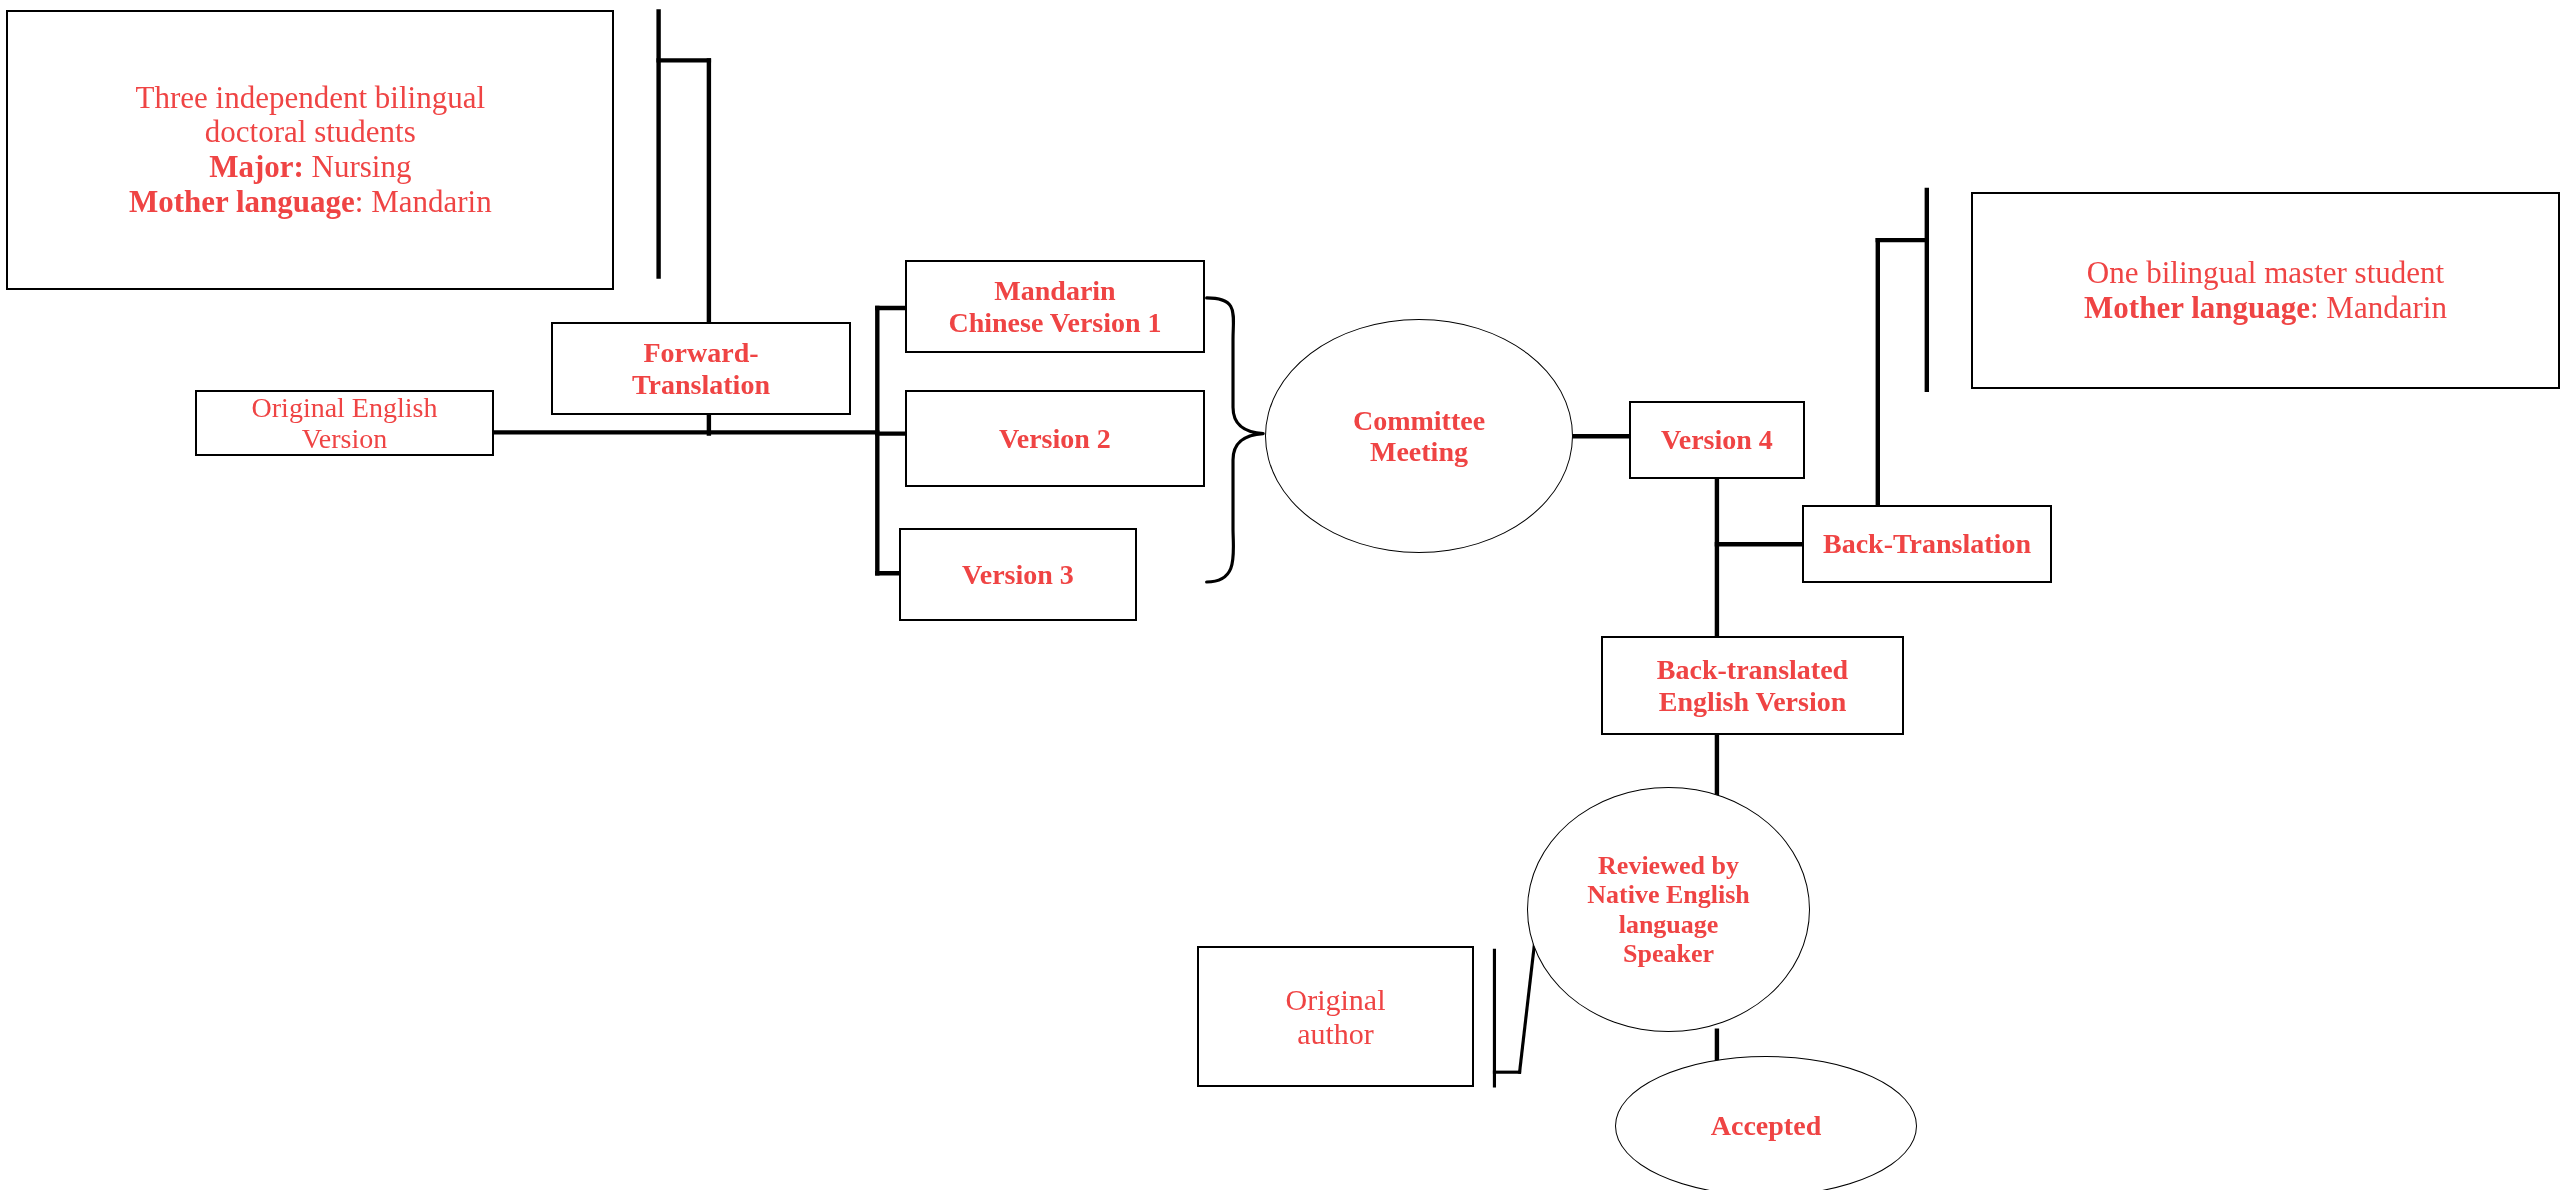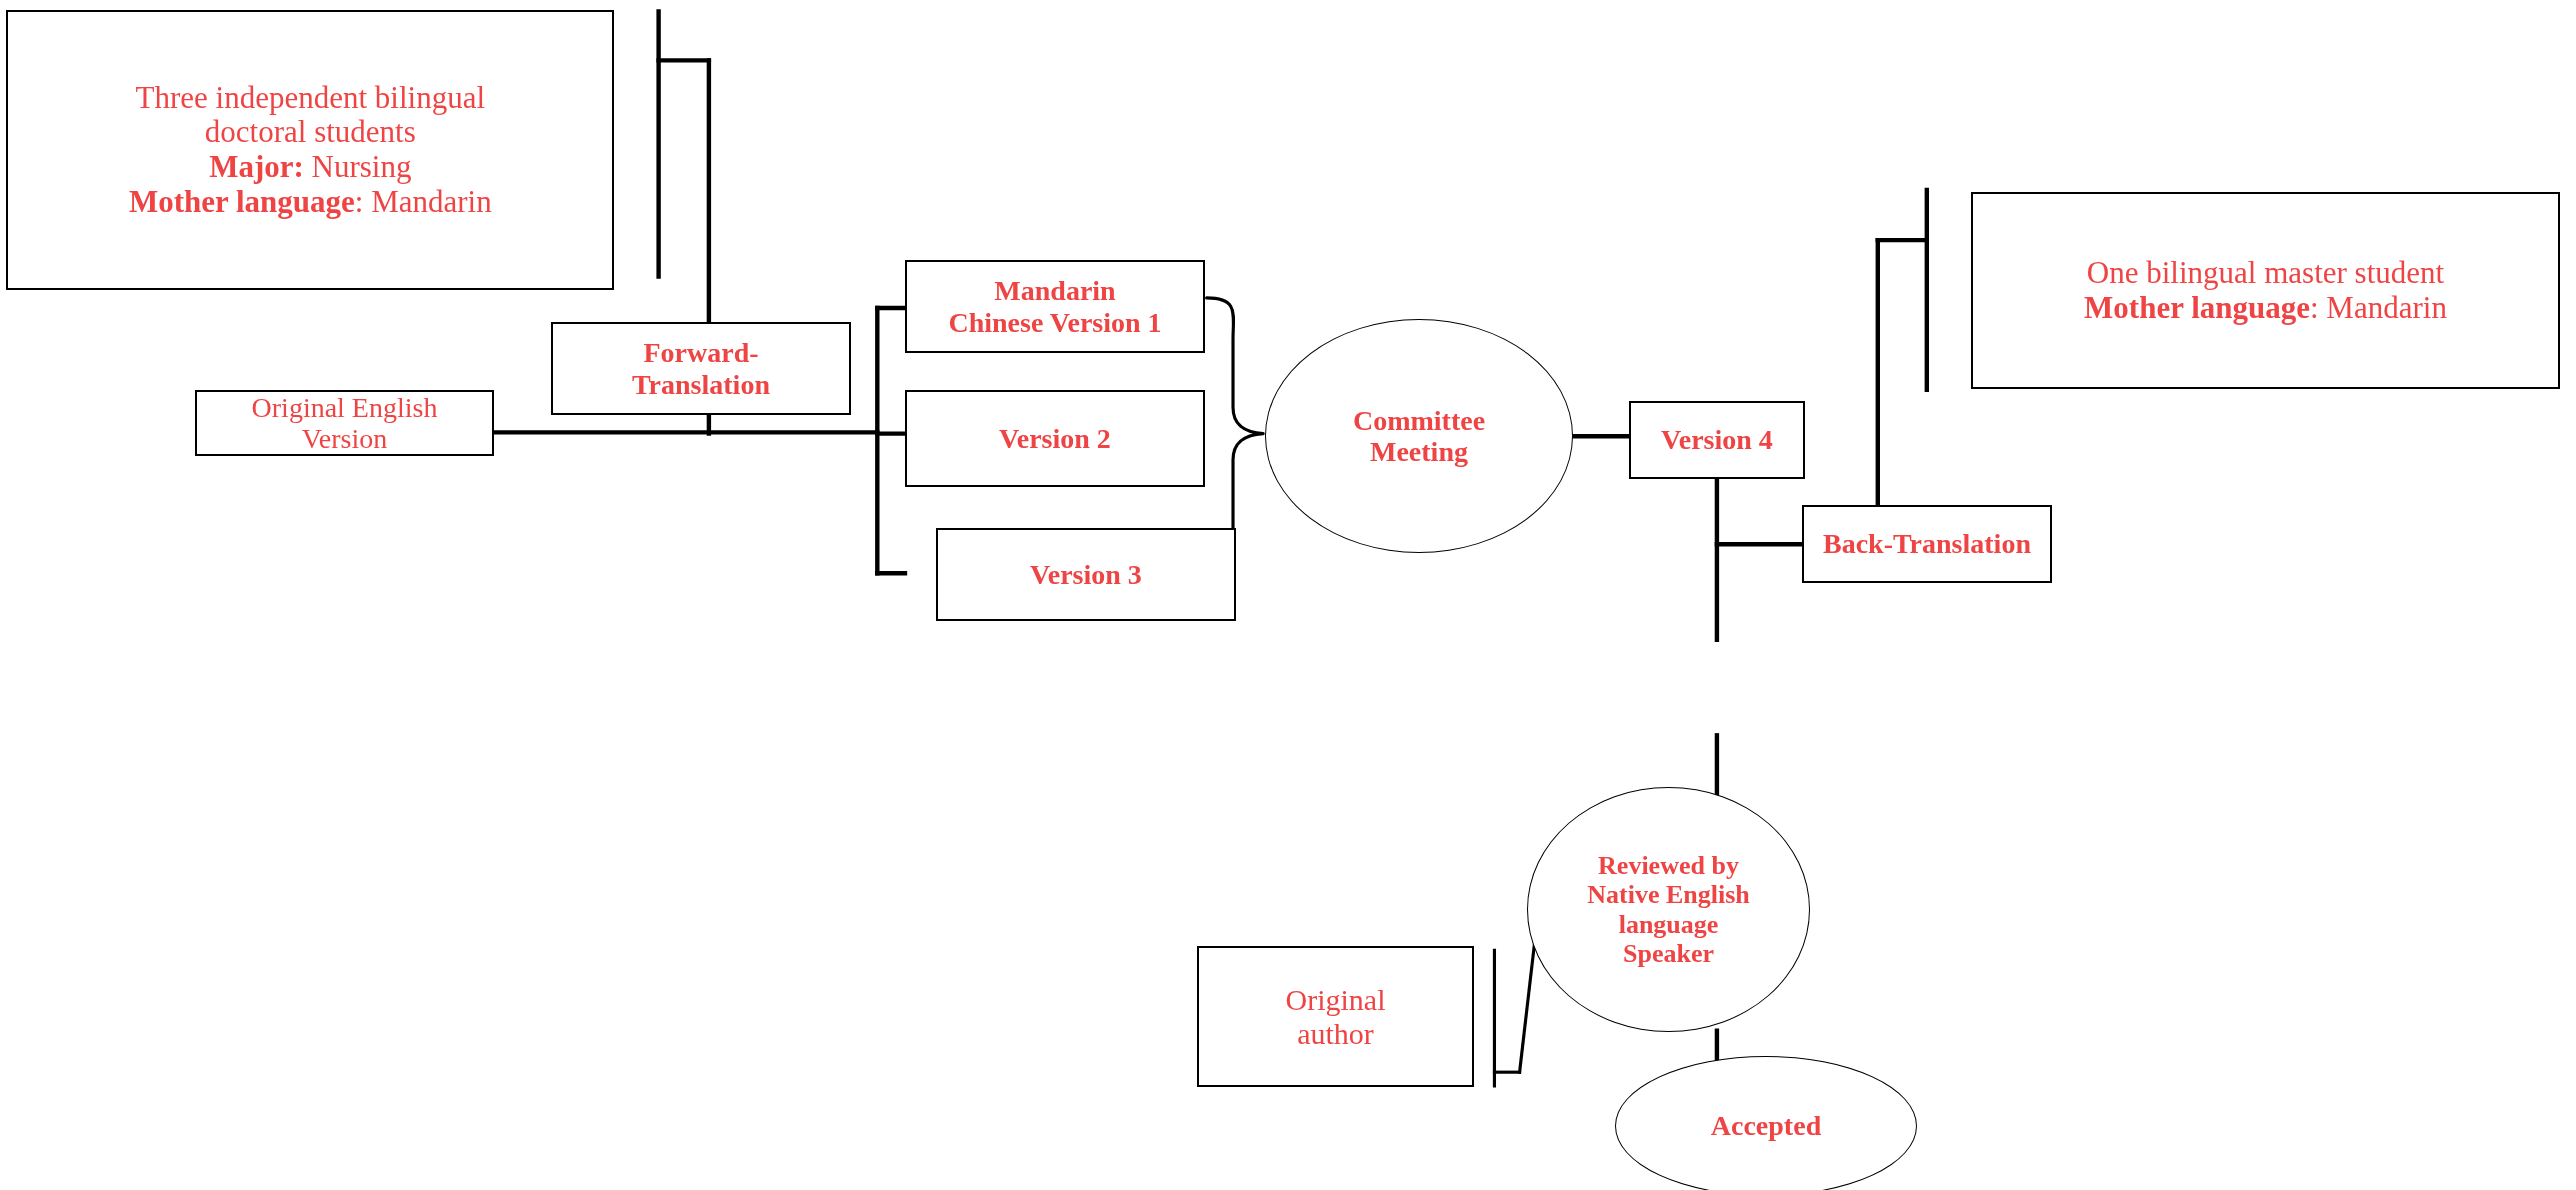--- a/index.html
+++ b/index.html
@@ -59,21 +59,21 @@
   }
   
   #panel-doctoral   { left: 6.3px;   top: 10px;   width: 608px;  height: 280px; font-size: 31px; }
   #panel-master     { left: 1971px; top: 192px;  width: 589px;  height: 197px; font-size: 31px; }
 
   #box-original-en  { left: 195px;  top: 390px;  width: 299px;  height: 66px; font-size: 28px; font-weight: normal; justify-content: center; }
   #box-forward      { left: 551px;  top: 322px;  width: 300px;  height: 93px; font-size: 28px; font-weight: bold; }
 
   #box-v1           { left: 905px; top: 260px;  width: 300px;  height: 93px; font-size: 28px; font-weight: bold; }
   #box-v2           { left: 905px; top: 390px;  width: 300px;  height: 97px; font-size: 28px; font-weight: bold; }
-  #box-v3           { left: 936px; top: 528px;  width: 300px;  height: 93px; font-size: 28px; font-weight: bold; }
+  #box-v3           { left: 899px; top: 528px;  width: 238px;  height: 93px; font-size: 28px; font-weight: bold; }
 
   #ell-committee    { left: 1265px; top: 319px;  width: 308px;  height: 234px; font-size: 28px; font-weight: bold; }
 
   #box-v4           { left: 1629px; top: 401px;  width: 176px;  height: 78px; font-size: 28px; font-weight: bold; }
   #box-backtrans    { left: 1802px; top: 505px;  width: 250px;  height: 78px; font-size: 28px; font-weight: bold; text-align: center; }
   #box-bt-english   { left: 1601px; top: 636px; width: 303px;  height: 99px; font-size: 28px; font-weight: bold; }
 
   #ell-reviewed     { left: 1527px; top: 787px; width: 283px;  height: 245px; font-size: 26px; font-weight: bold; }
   #ell-accepted     { left: 1615px; top: 1056px; width: 302px;  height: 140px; font-size: 28px; font-weight: bold; }
 
@@ -195,20 +195,26 @@
       <span class="tline">Version 4</span>
     </div>
   </div>
 
   <div class="node box" id="box-backtrans">
     <div class="inner">
       <span class="tline">Back-Translation</span>
     </div>
   </div>
 
+  <div class="node box" id="box-bt-english">
+    <div class="inner">
+      <span class="tline">Back-translated</span>
+      <span class="tline">English Version</span>
+    </div>
+  </div>
 
   <div class="node ellipse" id="ell-reviewed">
     <div class="inner">
       <span class="tline">Reviewed by</span>
       <span class="tline">Native English</span>
       <span class="tline">language</span>
       <span class="tline">Speaker</span>
     </div>
   </div>
 

